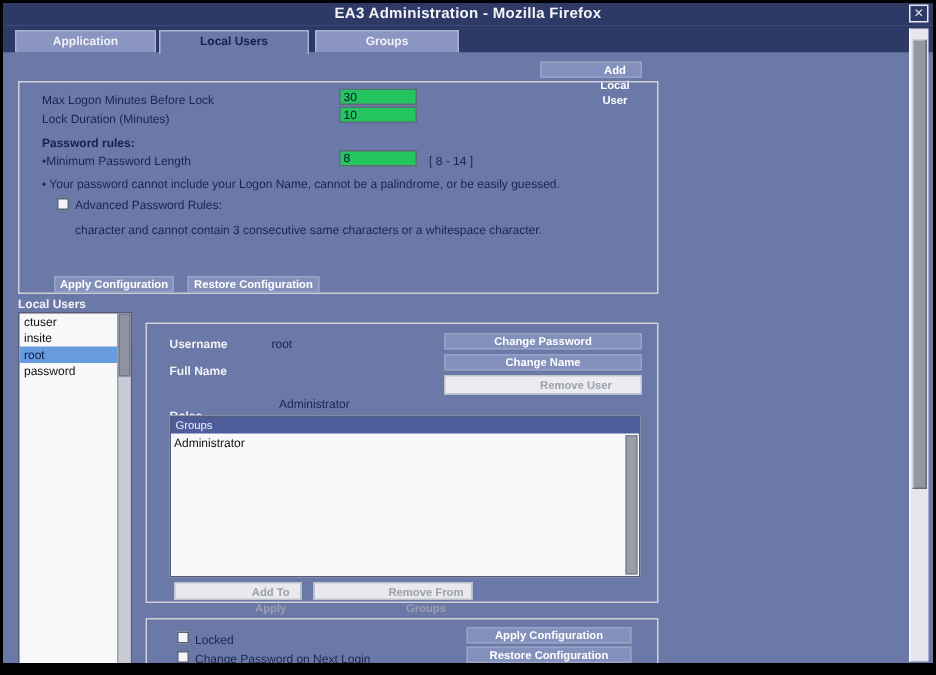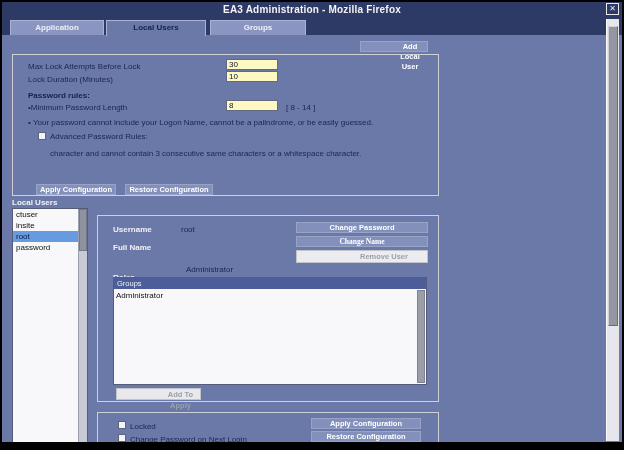--- a/index.html
+++ b/index.html
@@ -20,21 +20,21 @@
          line-height:14px; color:#f0f0f5; background:#8a95c1; border:1px solid #aab3d2; border-bottom:none; }
   .tab.active { background:#6b79a8; color:#15224e; height:16px; z-index:2; }
 
   .content { position:absolute; left:0; right:0; top:33px; bottom:6px; background:#6b79a8; }
 
   
   .btn { position:absolute; background:#8290bb; border:1px solid #98a3c6; color:#fff;
          font-size:7.5px; font-weight:bold; text-align:center; line-height:10px; cursor:default; }
   .btn-disabled { position:absolute; background:#e9e9ed; border:1px solid #c2c4cc; color:#9aa0ae;
          font-size:7.5px; font-weight:bold; text-align:center; cursor:default;padding-left:44px; }
-  .tbox { position:absolute; background:#fef9c3; border:1px solid #62687f; color:#0c1330;
+  .tbox { position:absolute; background:#22c55e; border:1px solid #62687f; color:#0c1330;
           font-size:8px; font-family:"Liberation Sans","DejaVu Sans",sans-serif; padding:0 2px; height:11px; width:52px; }
   .lab  { position:absolute; color:#1a2550; font-size:8px; white-space:nowrap; }
   .lab-b{ position:absolute; color:#15224e; font-size:8px; font-weight:bold; white-space:nowrap; }
   .lab-w{ position:absolute; color:#f2f2f6; font-size:8px; font-weight:bold; white-space:nowrap; }
   .panel{ position:absolute; border:1px solid #cfcfd6; }
   .cbx  { position:absolute; width:8px; height:8px; background:#f4f4f8; border:1px solid #5e6478; }
 
   
   .userlist { position:absolute; left:10px; top:206px; width:76px; height:237px;
               border:1px solid #565c78; background:#f8f8fb; }
@@ -72,21 +72,21 @@
     <div class="tab" style="left:8px;width:94px;">Application</div>
     <div class="tab active" style="left:104px;width:100px;">Local Users</div>
     <div class="tab" style="left:208px;width:96px;">Groups</div>
   </div>
 
   <div class="content">
 
     <div class="btn" style="left:358px;top:6px;width:68px;height:11px;padding-left:32px;">Add Local User</div>
 
     <div class="panel" style="left:10px;top:19px;width:427px;height:142px;">
-      <span class="lab" style="left:15px;top:7px;">Max Lock Attempts Before Lock</span>
+      <span class="lab" style="left:15px;top:7px;">Max Logon Minutes Before Lock</span>
       <input class="tbox" style="left: 213px; top: 4px;" value="30">
       <span class="lab" style="left:15px;top:20px;">Lock Duration (Minutes)</span>
       <input class="tbox" style="left: 213px; top: 16px;" value="10">
 
       <span class="lab-b" style="left:15px;top:36px;">Password rules:</span>
       <span class="lab" style="left:15px;top:48px;">•Minimum Password Length</span>
       <input class="tbox" style="left: 213px; top: 45px;" value="8">
       <span class="lab" style="left:273px;top:48px;">[ 8 - 14 ]</span>
 
       <span class="lab" style="left:15px;top:63px;">• Your password cannot include your Logon Name, cannot be a palindrome, or be easily guessed.</span>
@@ -108,36 +108,37 @@
       <div class="sbar">
         <div class="thumb"></div>
       </div>
     </div>
 
     <div class="panel" style="left:95px;top:180px;width:342px;height:187px;">
       <span class="lab-w" style="left:15px;top:9px;">Username</span>
       <span class="lab" style="left:83px;top:9px;">root</span>
 
       <div class="btn" style="left:198px;top:6px;width:132px;height:11px;">Change Password</div>
-      <div class="btn" style="left:198px;top:20px;width:132px;height:11px;font-family:Liberation Serif, serif;">Change Name</div>
+      <div class="btn" style="left:198px;top:20px;width:132px;height:11px;">Change Name</div>
       <div class="btn-disabled" style="left:198px;top:34px;width:132px;height:13px;line-height:12px;background:#ececf0;">Remove User</div>
 
       <span class="lab-w" style="left:15px;top:27px;">Full Name</span>
       <span class="lab" style="left:83px;top:27px;"></span>
 
       <span class="lab-w" style="left:15px;top:57px;">Roles</span>
       <span class="lab" style="left:88px;top:49px;">Administrator</span>
 
       <div class="groupsbox">
         <div class="ghead">Groups</div>
         <div class="gitem">Administrator</div>
         <div class="sbar"></div>
       </div>
 
       <div class="btn-disabled" style="left:18px;top:172px;width:85px;height:12px;line-height:11px;">Add To Apply</div>
+      <div class="btn-disabled" style="left:111px;top:172px;width:106px;height:12px;line-height:11px;">Remove From Groups</div>
     </div>
 
     <div class="panel" style="left:95px;top:377px;width:342px;height:34px;">
       <span class="cbx" style="left:20px;top:8px;"></span>
       <span class="lab" style="left:32px;top:9px;">Locked</span>
       <span class="cbx" style="left:20px;top:21px;"></span>
       <span class="lab" style="left:32px;top:22px;">Change Password on Next Login</span>
 
       <div class="btn" style="left:213px;top:5px;width:110px;height:11px;">Apply Configuration</div>
       <div class="btn" style="left:213px;top:18px;width:110px;height:11px;">Restore Configuration</div>

